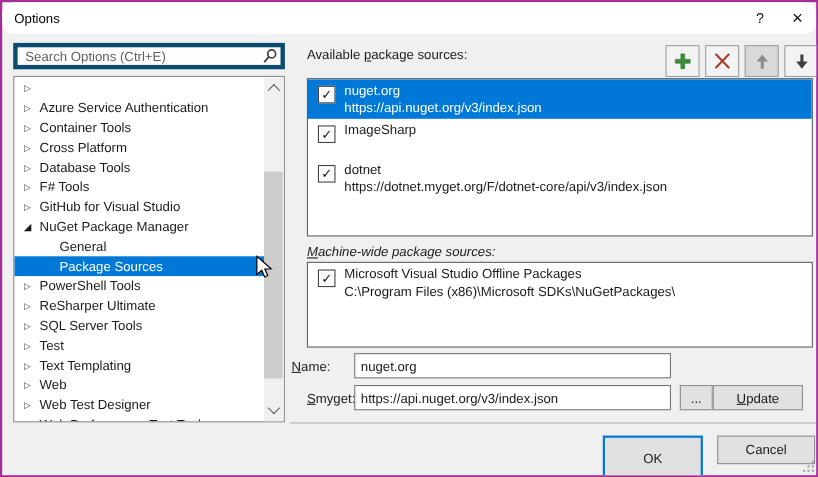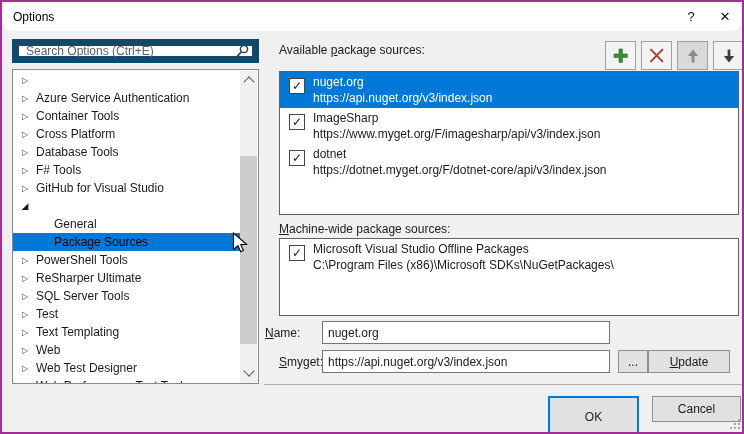--- a/index.html
+++ b/index.html
@@ -6,33 +6,33 @@
   .win{position:relative;width:744px;height:434px;box-sizing:border-box;
        border:2px solid #a42d96;background:#f0f0f0;overflow:hidden;
        font-family:"Liberation Sans",sans-serif;font-size:12px;color:#1b1b1b;}
   .abs{position:absolute;box-sizing:border-box;}
   
   .titlebar{left:0;top:0;width:740px;height:29px;background:#ffffff;display:flex;align-items:center;border-radius:11px;}
   .title{margin-left:11px;color:#000;}
   .tbtns{margin-left:auto;display:flex;height:100%;}
   .tbtn{width:34px;height:100%;display:flex;align-items:center;justify-content:center;font-size:13px;color:#111;cursor:default;}
   
-  .searchbox{left:10px;top:37px;width:247px;height:24px;background:#fff;border:7px solid #0c4a6e;display:flex;align-items:center;}
+  .searchbox{left:10px;top:37px;width:247px;height:24px;background:#fff;border:4px solid #0c4a6e;display:flex;align-items:center;}
   .searchbox input{flex:1;border:0;outline:0;margin-left:5px;font:12px "Liberation Sans",sans-serif;color:#333;background:transparent;}
   .searchbox input::placeholder{color:#5f5f5f;opacity:1;}
   .searchicon{width:20px;display:flex;justify-content:center;}
   
   .tree{left:10px;top:67px;width:247px;height:315px;background:#fff;border:1px solid #8a8a8a;overflow:hidden;}
   .trows{position:absolute;left:0;top:1px;right:18px;}
   .trow{height:18px;display:flex;align-items:center;white-space:nowrap;cursor:default;}
   .trow .arr{width:12px;margin-left:6px;font-size:8px;color:#3f3f3f;text-align:center;flex:0 0 auto;}
   .trow .arr.exp{font-size:9px;color:#1a1a1a;}
   .trow .lbl{margin-left:5px;}
   .trow.child .lbl{margin-left:23px;}
-  .trow.sel{background:#0078d7;color:#000000;text-align:center;}
+  .trow.sel{background:#0078d7;color:#ffffff;text-align:center;}
   
   .vsb{position:absolute;top:1px;right:1px;width:17px;height:313px;background:#f0f0f0;}
   .sbchev{position:absolute;left:5px;width:7px;height:7px;border-right:1.5px solid #5d5d5d;border-bottom:1.5px solid #5d5d5d;}
   .sbup{top:7px;transform:rotate(-135deg);}
   .sbdn{bottom:9px;transform:rotate(45deg);}
   .sbthumb{position:absolute;left:0;top:85px;width:17px;height:188px;background:#cdcdcd;}
   
   .seclabel{color:#1b1b1b;white-space:nowrap;}
   .tbbtn{top:39px;width:31px;height:29px;background:#f3f3f3;border:1px solid #9f9f9f;
          display:flex;align-items:center;justify-content:center;cursor:default;}
@@ -102,20 +102,21 @@
       <div class="trow">
           <span class="arr">▷</span>
           <span class="lbl">F# Tools</span>
         </div>
       <div class="trow">
           <span class="arr">▷</span>
           <span class="lbl">GitHub for Visual Studio</span>
         </div>
       <div class="trow">
           <span class="arr exp">◢</span>
+          <span class="lbl">NuGet Package Manager</span>
         </div>
       <div class="trow child">
           <span class="arr"></span>
           <span class="lbl">General</span>
         </div>
       <div class="trow child sel">
           <span class="arr"></span>
           <span class="lbl">Package Sources</span>
         </div>
       <div class="trow">
@@ -189,32 +190,31 @@
           <span>✓</span>
         </span>
       <span class="srcname">nuget.org</span>
       <span class="srcurl">https://api.nuget.org/v3/index.json</span>
     </div>
     <div class="srcitem">
       <span class="cb">
           <span>✓</span>
         </span>
       <span class="srcname">ImageSharp</span>
-      <span class="srcurl">https://www.myget.org/F/imagesharp/api/v3/index.json</span>
     </div>
     <div class="srcitem">
       <span class="cb">
           <span>✓</span>
         </span>
       <span class="srcname">dotnet</span>
       <span class="srcurl">https://dotnet.myget.org/F/dotnet-core/api/v3/index.json</span>
     </div>
   </div>
 
-  <div class="abs seclabel" style="left:277px;top:220px;">
+  <div class="abs seclabel" style="left:277px;top:220px;font-style:italic;">
     <u>M</u><span>achine-wide package sources:</span>
   </div>
 
   <div class="abs listbox" style="left:277px;top:236px;width:460px;height:78px;">
     <div class="srcitem">
       <span class="cb">
           <span>✓</span>
         </span>
       <span class="srcname">Microsoft Visual Studio Offline Packages</span>
       <span class="srcurl">C:\Program Files (x86)\Microsoft SDKs\NuGetPackages\</span>

